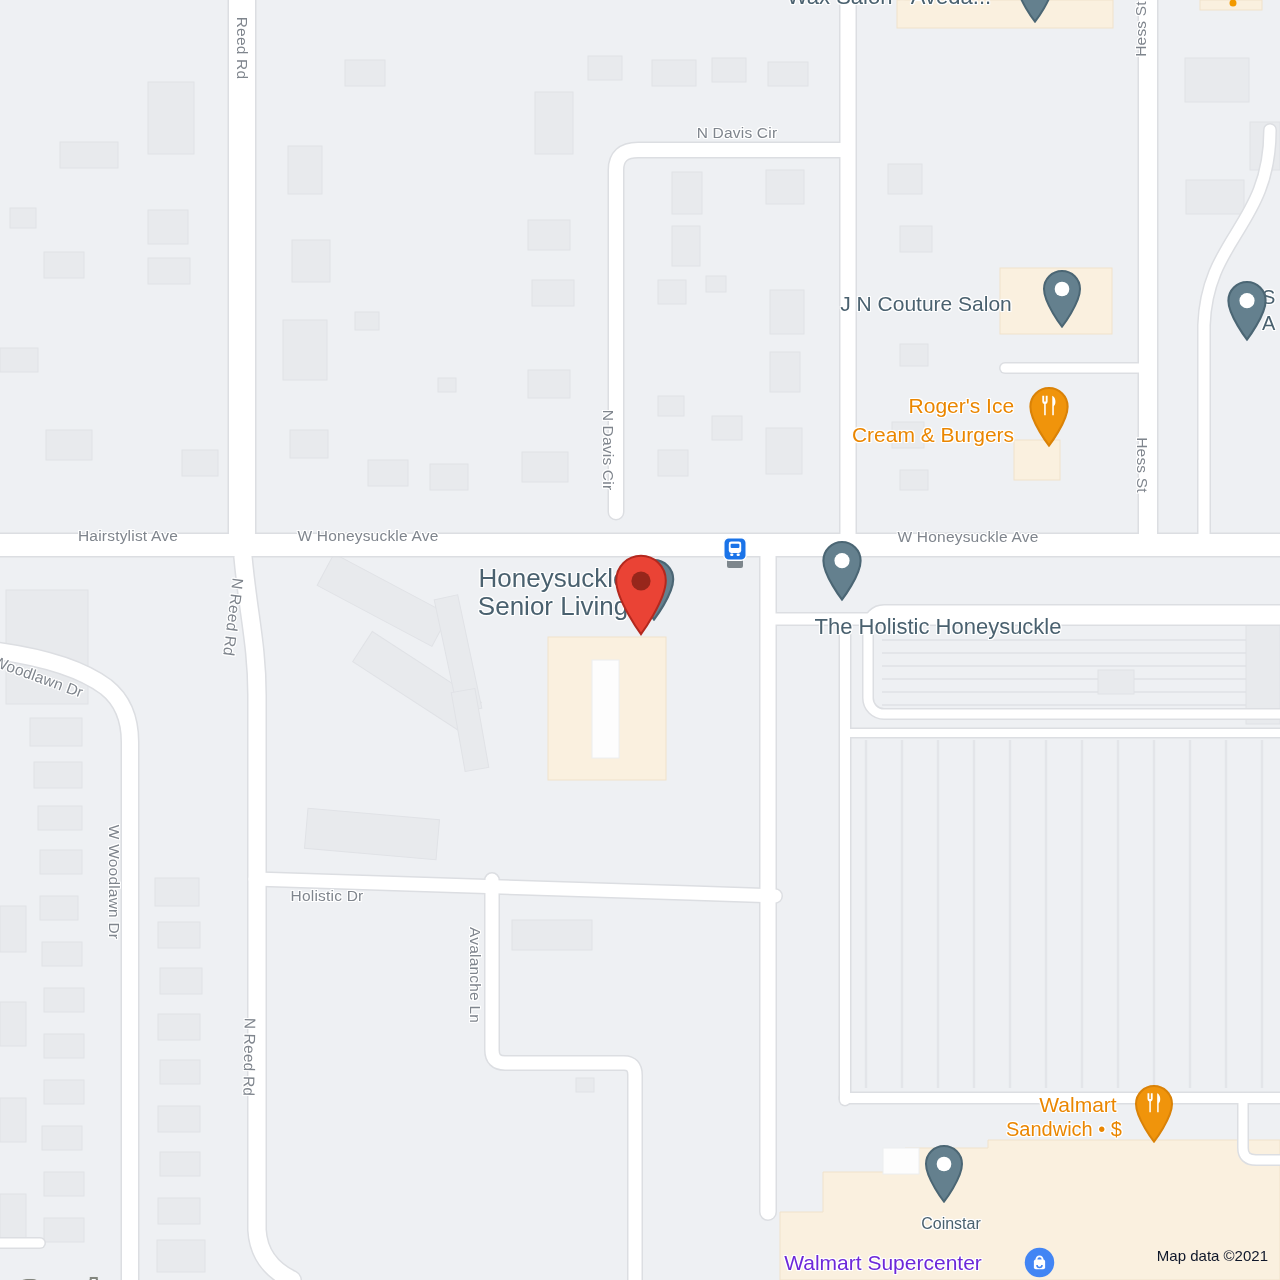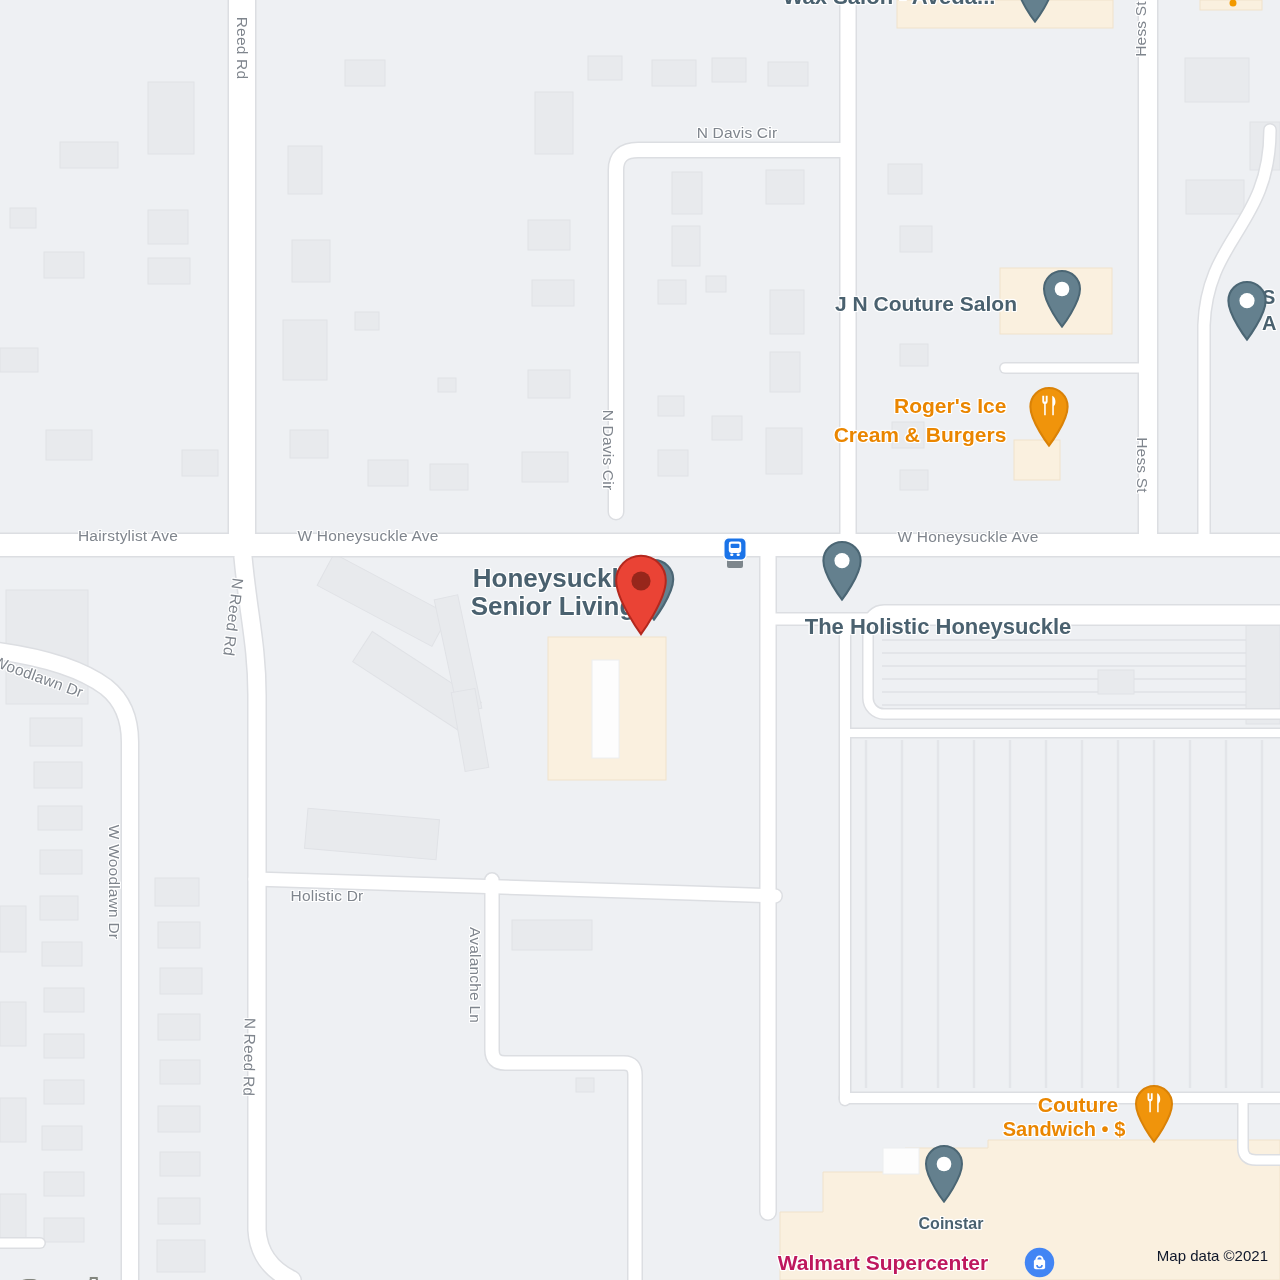--- a/index.html
+++ b/index.html
@@ -3,28 +3,28 @@
 <meta charset="utf-8">
 <style>
   html,body{margin:0;padding:0;width:1280px;height:1280px;overflow:hidden;
     background:#eef0f3;font-family:"Liberation Sans",sans-serif;position:relative;}
   #map{position:absolute;inset:0;width:1280px;height:1280px;}
   #base{position:absolute;left:0;top:0;}
   .st{position:absolute;color:#7f858d;font-size:15.5px;letter-spacing:.2px;white-space:nowrap;
     transform:translate(-50%,-50%) rotate(var(--r,0deg));
     text-shadow:0 1px 0 #fff,0 -1px 0 #fff,1px 0 0 #fff,-1px 0 0 #fff,
       1px 1px 0 #fff,-1px -1px 0 #fff,1px -1px 0 #fff,-1px 1px 0 #fff;}
-  .poi{position:absolute;font-weight:bold;color:#4a616f;white-space:nowrap;text-align:center;
+  .poi{position:absolute;font-weight:normal;color:#4a616f;white-space:nowrap;text-align:center;
     font-size:21px;line-height:27px;transform:translate(-50%,-50%);
     text-shadow:0 1px 0 #fff,0 -1px 0 #fff,1px 0 0 #fff,-1px 0 0 #fff,
       1px 1px 0 #fff,-1px -1px 0 #fff,1px -1px 0 #fff,-1px 1px 0 #fff,0 0 3px #fff;}
   .orange{color:#ea8600;}
-  .blue{color:#be185d;}
+  .blue{color:#6d28d9;}
   .big{font-size:26px;line-height:28px;}
-  .ralign{text-align:right;}
+  .ralign{text-align:right;margin-left:13px;}
   .sub{font-size:20px;line-height:22px;}
   .edge{transform:none;text-align:left;line-height:26px;font-size:20px;}
   .pin{position:absolute;}
   #buspad{position:absolute;left:727px;top:559px;width:16px;height:9px;border-radius:2px;background:#7d868c;}
   #logo{position:absolute;left:18px;top:1231px;font-size:29px;font-weight:bold;letter-spacing:-1px;color:#fff;
     text-shadow:0 2px 0 #83867f,0 -2px 0 #83867f,2px 0 0 #83867f,-2px 0 0 #83867f,
       2px 2px 0 #83867f,-2px -2px 0 #83867f,2px -2px 0 #83867f,-2px 2px 0 #83867f,0 0 3px #83867f;margin-top:44px;}
   #attr{position:absolute;right:12px;top:1247px;font-size:15px;color:#0f172a;}
 </style>
 </head>
@@ -211,21 +211,21 @@
   <div class="poi orange ralign" style="left:920px;top:420px;line-height:29px">
     <div>Roger's Ice</div>
     <div>Cream &amp; Burgers</div>
   </div>
   <div class="poi big" style="left:553px;top:592px">
     <div>Honeysuckle</div>
     <div>Senior Living</div>
   </div>
   <div class="poi" style="left:938px;top:626px;font-size:22px">The Holistic Honeysuckle</div>
   <div class="poi orange" style="left:1078px;top:1115px">
-    <div>Couture</div>
+    <div>Walmart</div>
     <div class="sub" style="margin-left:-28px">Sandwich • $</div>
   </div>
   <div class="poi" style="left:951px;top:1223px;font-size:16px">Coinstar</div>
   <div class="poi blue" style="left:883px;top:1262px">Walmart Supercenter</div>
   <div class="poi edge" style="left:1262px;top:284px">
     <div>S</div>
     <div>A</div>
   </div>
 
   <svg class="pin" style="left:1015px;top:-37px;width:40px;height:62px" viewBox="0 0 24 36">

